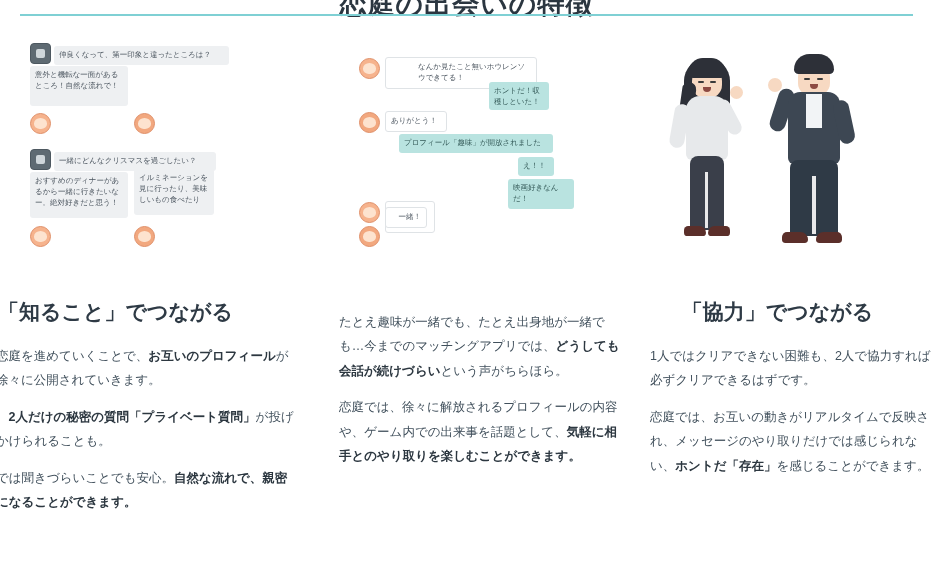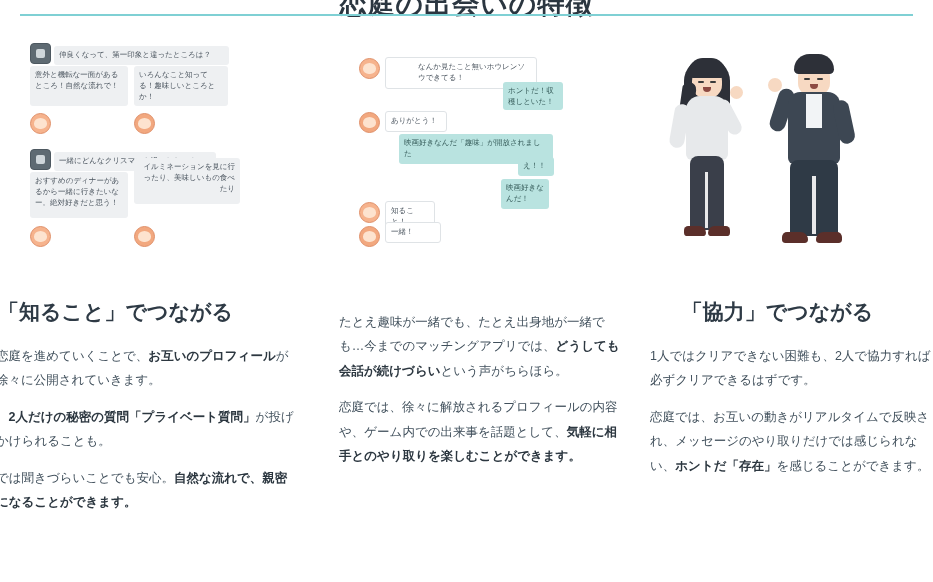--- a/index.html
+++ b/index.html
@@ -133,37 +133,37 @@
   
   .c1-q1 { left: 46px; top: 12px; width: 175px; }
   .c1-a1 { left: 22px; top: 32px; width: 98px; height: 40px; }
   .c1-a2 { left: 126px; top: 32px; width: 94px; height: 40px; }
   .c1-av1 { left: 22px; top: 79px; }
   .c1-av2 { left: 126px; top: 79px; }
   .c1-sq1 { left: 22px; top: 9px; }
   .c1-q2 { left: 46px; top: 118px; width: 162px; }
   .c1-sq2 { left: 22px; top: 115px; }
   .c1-a3 { left: 22px; top: 138px; width: 98px; height: 46px; }
-  .c1-a4 { left: 126px; top: 124px; width: 106px; height: 46px; text-align: right; }
+  .c1-a4 { left: 126px; top: 135px; width: 80px; height: 46px; }
   .c1-av3 { left: 22px; top: 192px; }
   .c1-av4 { left: 126px; top: 192px; }
 
   
   .c2-av1 { left: 48px; top: 24px; }
   .c2-b1 { left: 74px; top: 23px; width: 152px; padding-left: 32px; }
-  .c2-b2 { left: 192px; top: 48px; width: 60px; height: 28px; }
+  .c2-b2 { left: 178px; top: 48px; width: 60px; height: 28px; }
   .c2-av2 { left: 48px; top: 78px; }
   .c2-b3 { left: 74px; top: 77px; width: 62px; }
   .c2-b4 { left: 88px; top: 100px; width: 154px; }
   .c2-b5 { left: 207px; top: 123px; width: 36px; }
-  .c2-b6 { left: 190px; top: 145px; width: 48px; }
+  .c2-b6 { left: 197px; top: 145px; width: 66px; }
   .c2-av3 { left: 48px; top: 168px; }
   .c2-b7 { left: 74px; top: 167px; width: 50px; }
   .c2-av4 { left: 48px; top: 192px; }
-  .c2-b8 { left: 74px; top: 188px; width: 56px; }
+  .c2-b8 { left: 74px; top: 173px; width: 42px; text-align: right; }
 
   
   .couple {
     position: absolute;
     left: 28px;
     top: 14px;
     width: 250px;
     height: 232px;
   }
   .fig { position: absolute; }
@@ -229,21 +229,20 @@
 </div>
 
 <div class="columns">
 
   <div class="col col-1">
     <div class="illus">
       <div class="chat">
         <div class="avatar sq c1-sq1"></div>
         <div class="bubble plain c1-q1">仲良くなって、第一印象と違ったところは？</div>
         <div class="bubble plain c1-a1">意外と機転な一面があるところ！自然な流れで！</div>
-        <div class="bubble plain c1-a2">いろんなこと知ってる！趣味しいところとか！</div>
         <div class="avatar girl c1-av1"></div>
         <div class="avatar girl2 c1-av2"></div>
 
         <div class="avatar sq c1-sq2"></div>
         <div class="bubble plain c1-q2">一緒にどんなクリスマスを過ごしたい？</div>
         <div class="bubble plain c1-a3">おすすめのディナーがあるから一緒に行きたいなー。絶対好きだと思う！</div>
         <div class="bubble plain c1-a4">イルミネーションを見に行ったり、美味しいもの食べたり</div>
         <div class="avatar girl c1-av3"></div>
         <div class="avatar girl2 c1-av4"></div>
       </div>
@@ -257,21 +256,21 @@
   </div>
 
   <div class="col col-2">
     <div class="illus">
       <div class="chat">
         <div class="avatar girl c2-av1"></div>
         <div class="bubble border c2-b1">なんか見たこと無いホウレンソウできてる！</div>
         <div class="bubble green c2-b2">ホントだ！収穫しといた！</div>
         <div class="avatar girl2 c2-av2"></div>
         <div class="bubble border c2-b3">ありがとう！</div>
-        <div class="bubble green c2-b4">映画好きなんだ「趣味」が開放されました</div>
+        <div class="bubble green c2-b4">プロフィール「趣味」が開放されました</div>
         <div class="bubble green c2-b5">え！！</div>
         <div class="bubble green c2-b6">映画好きなんだ！</div>
         <div class="avatar girl c2-av3"></div>
         <div class="bubble border c2-b7">知ること！</div>
         <div class="avatar girl2 c2-av4"></div>
         <div class="bubble border c2-b8">一緒！</div>
       </div>
     </div>
     <div class="col-body">
       <p>たとえ趣味が一緒でも、たとえ出身地が一緒でも…今までのマッチングアプリでは、<b>どうしても会話が続けづらい</b>という声がちらほら。</p>

